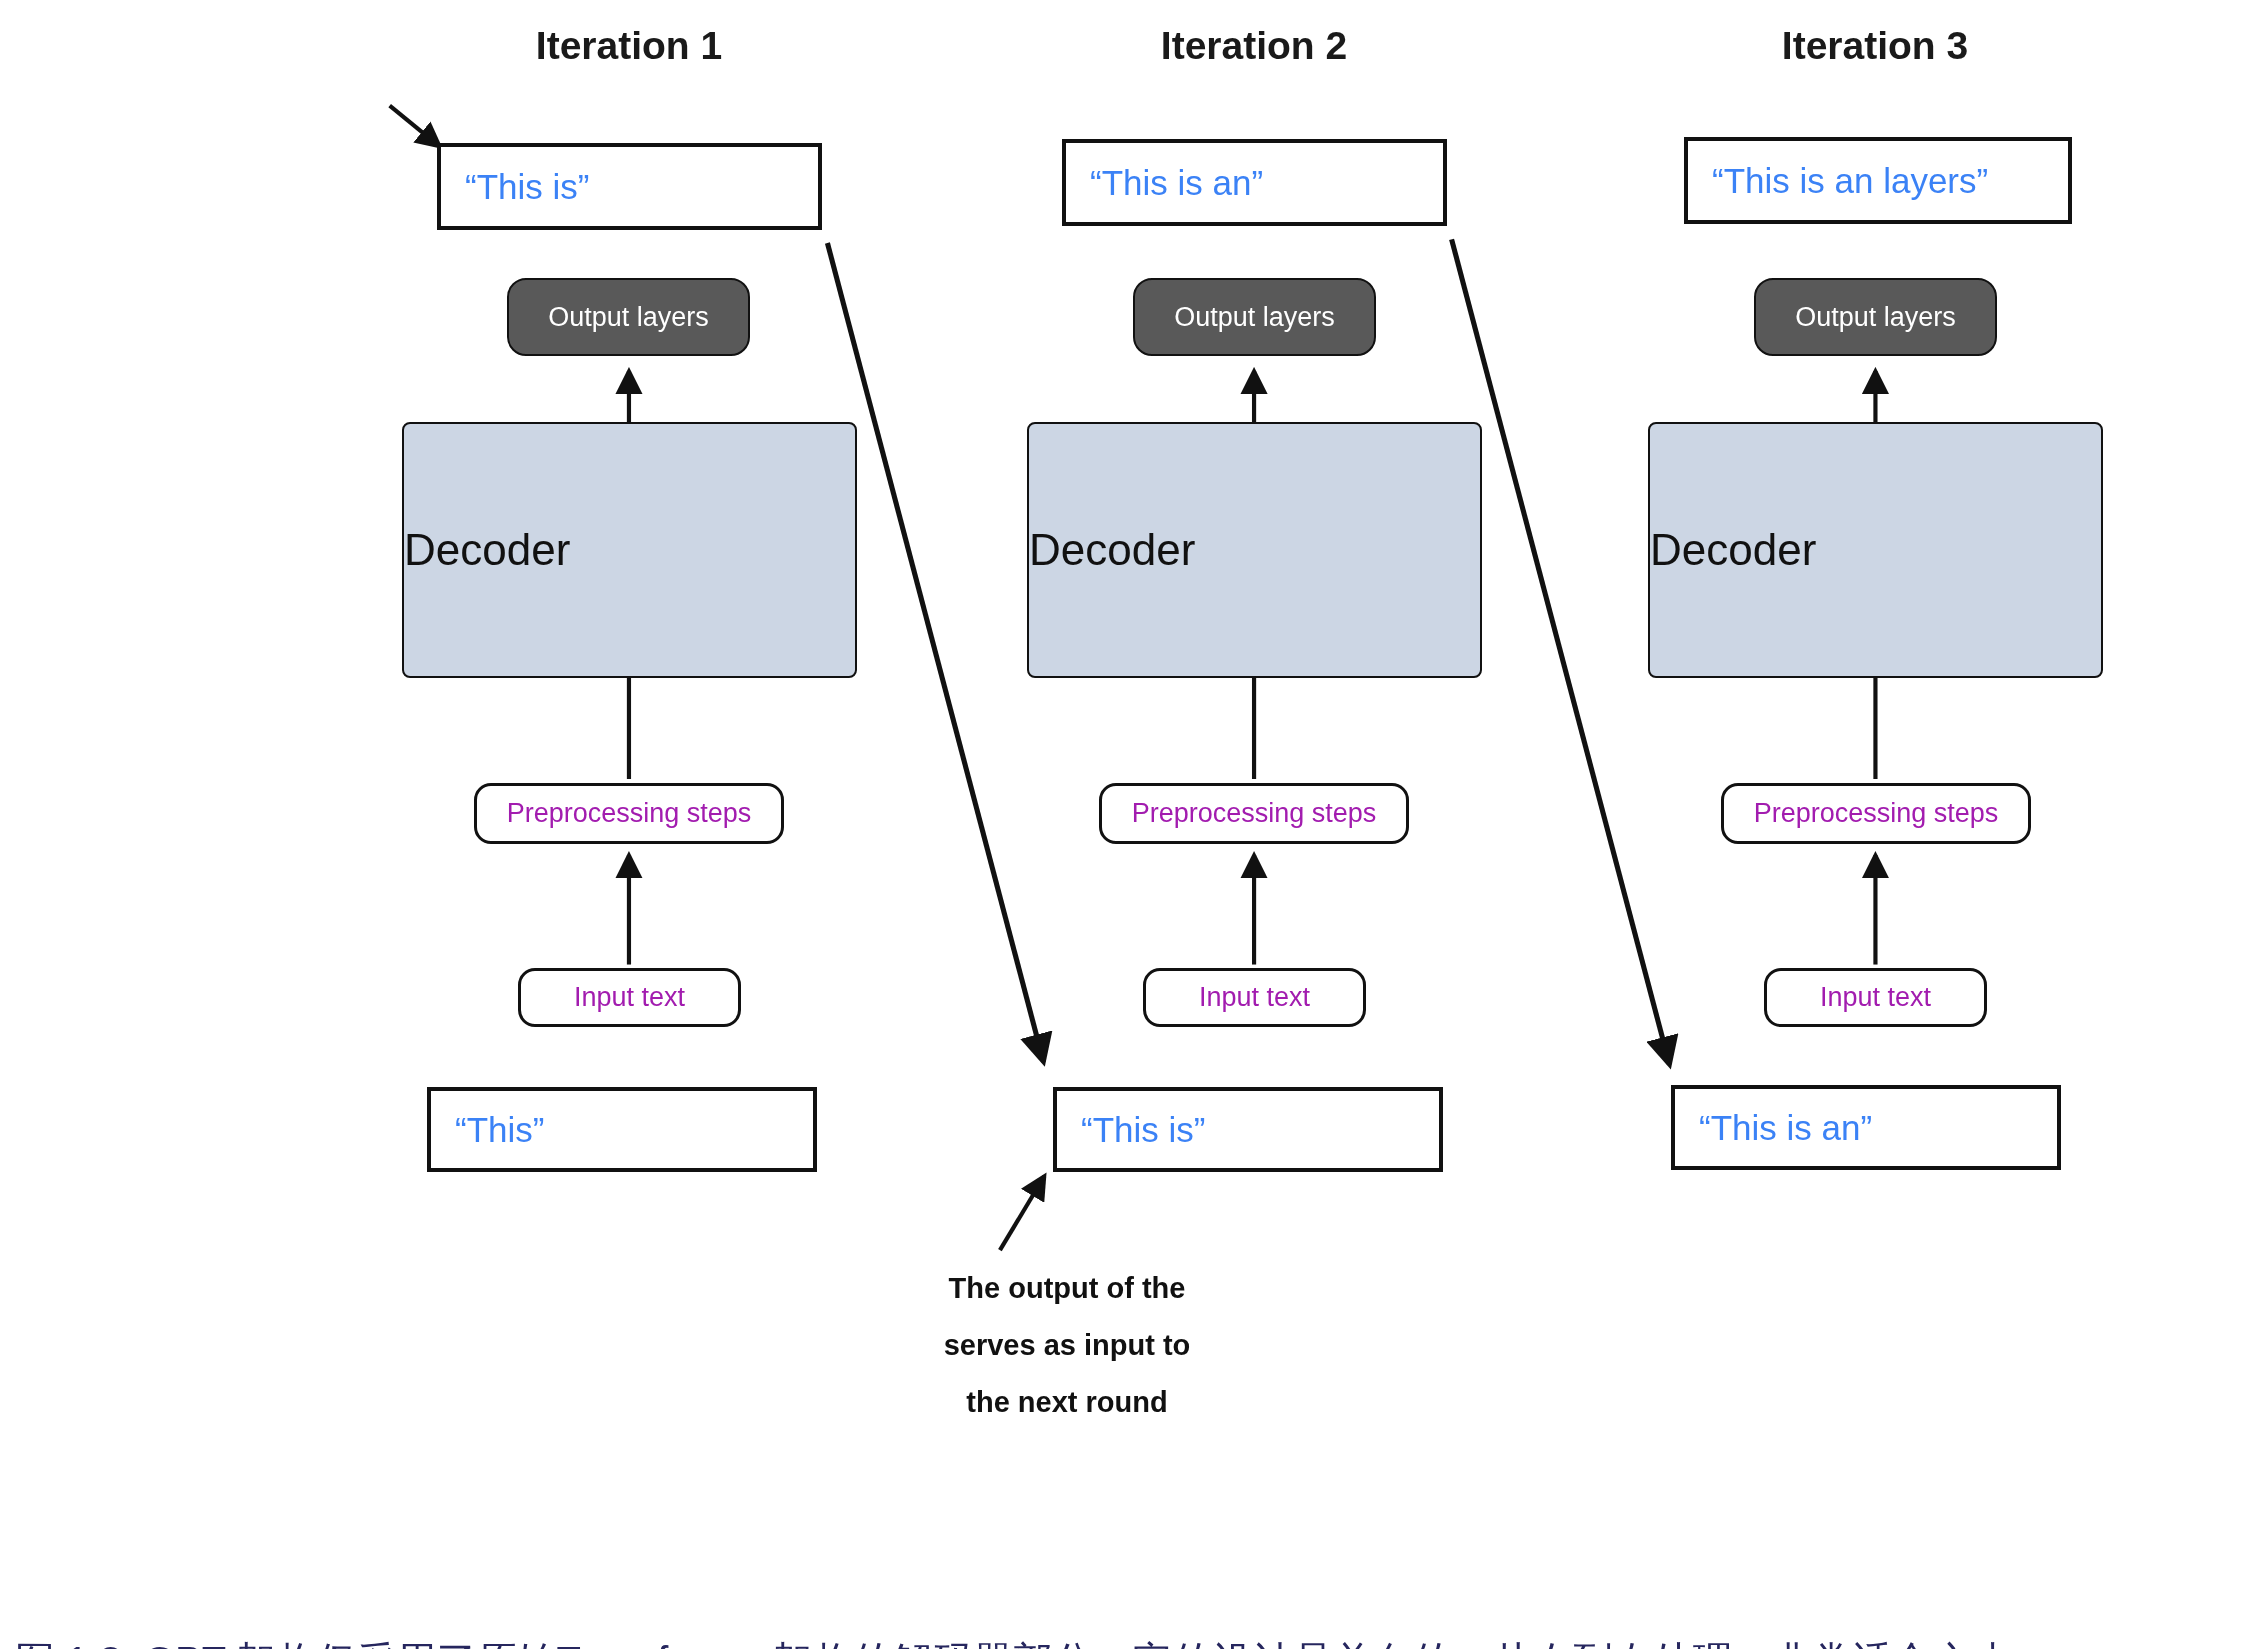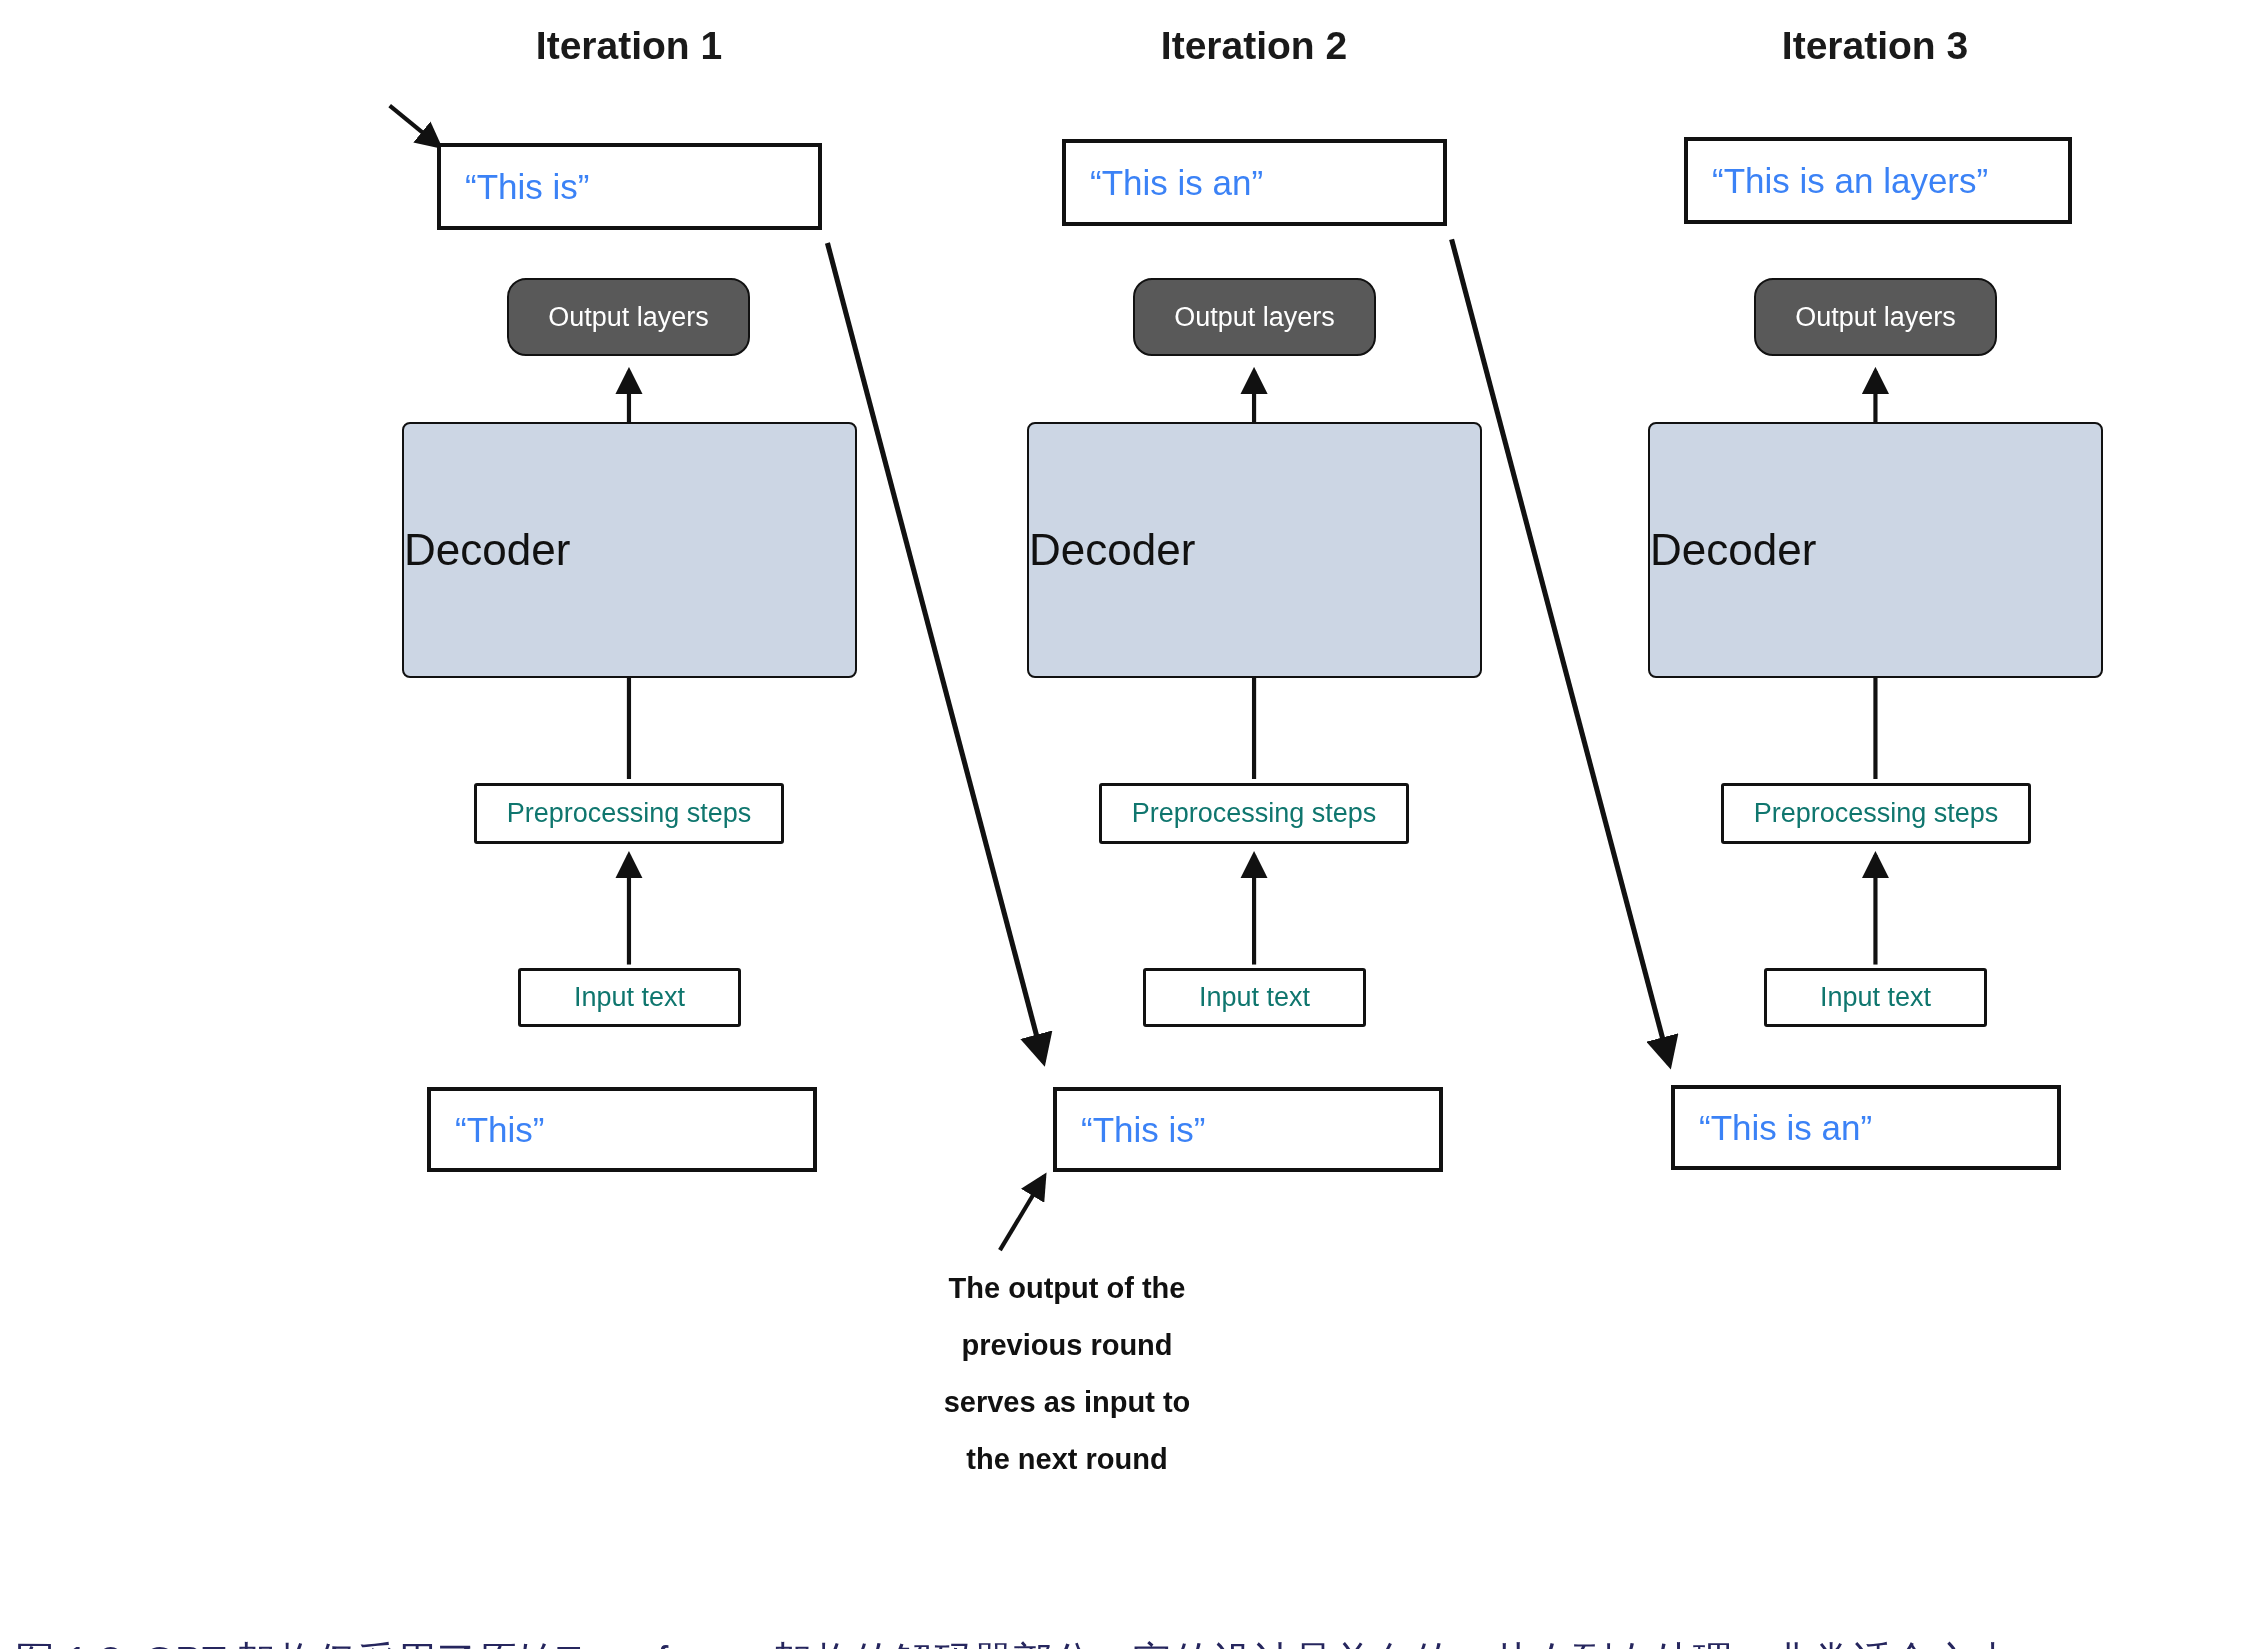--- a/index.html
+++ b/index.html
@@ -25,23 +25,23 @@
     background:#595959;border:2.8px solid #111;border-radius:19px;
     display:flex;align-items:center;justify-content:center;
     color:#fff;font-size:27px;
   }
   .decoder{
     background:#ccd6e4;border:2.8px solid #111;border-radius:8px;
     display:flex;align-items:center;justify-content:flex-start;
     font-weight:normal;font-size:44px;color:#111;
   }
   .pill{
-    background:#fff;border:3.7px solid #111;border-radius:3px;
+    background:#fff;border:3.7px solid #111;border-radius:17px;
     display:flex;align-items:center;justify-content:center;
-    font-size:27px;color:#0f766e;
+    font-size:27px;color:#a21caf;
   }
   .note{
     font-weight:bold;font-size:29px;color:#111;
     text-align:center;
   }
   .note .nline{line-height:53px;}
   .note2 .nline{line-height:57px;}
   .caption{
     color:#26265e;font-size:40px;line-height:53px;font-weight:500;
     white-space:pre-wrap;
@@ -135,21 +135,20 @@
   </div>
   <div class="abs pill" style="left:1764px;top:968px;width:223px;height:59px;">
     <span>Input text</span>
   </div>
   <div class="abs qbox" style="left:1671px;top:1085px;width:390px;height:85px;">
     <span>“This is an”</span>
   </div>
 
   <div class="abs note note2" style="left:872px;top:1260px;width:390px;">
     <div class="nline">The output of the</div>
-    <div class="nline">previous round</div>
     <div class="nline">serves as input to</div>
     <div class="nline">the next round</div>
   </div>
 
   <div class="abs caption" style="left:15px;top:1529px;width:2230px;">
     <div>图 1.8  GPT 架构仅采用了原始Transformer架构的解码器部分。它的设计是单向的，从左到右处理，非常适合文本</div>
     
   </div>
 
 </div>

